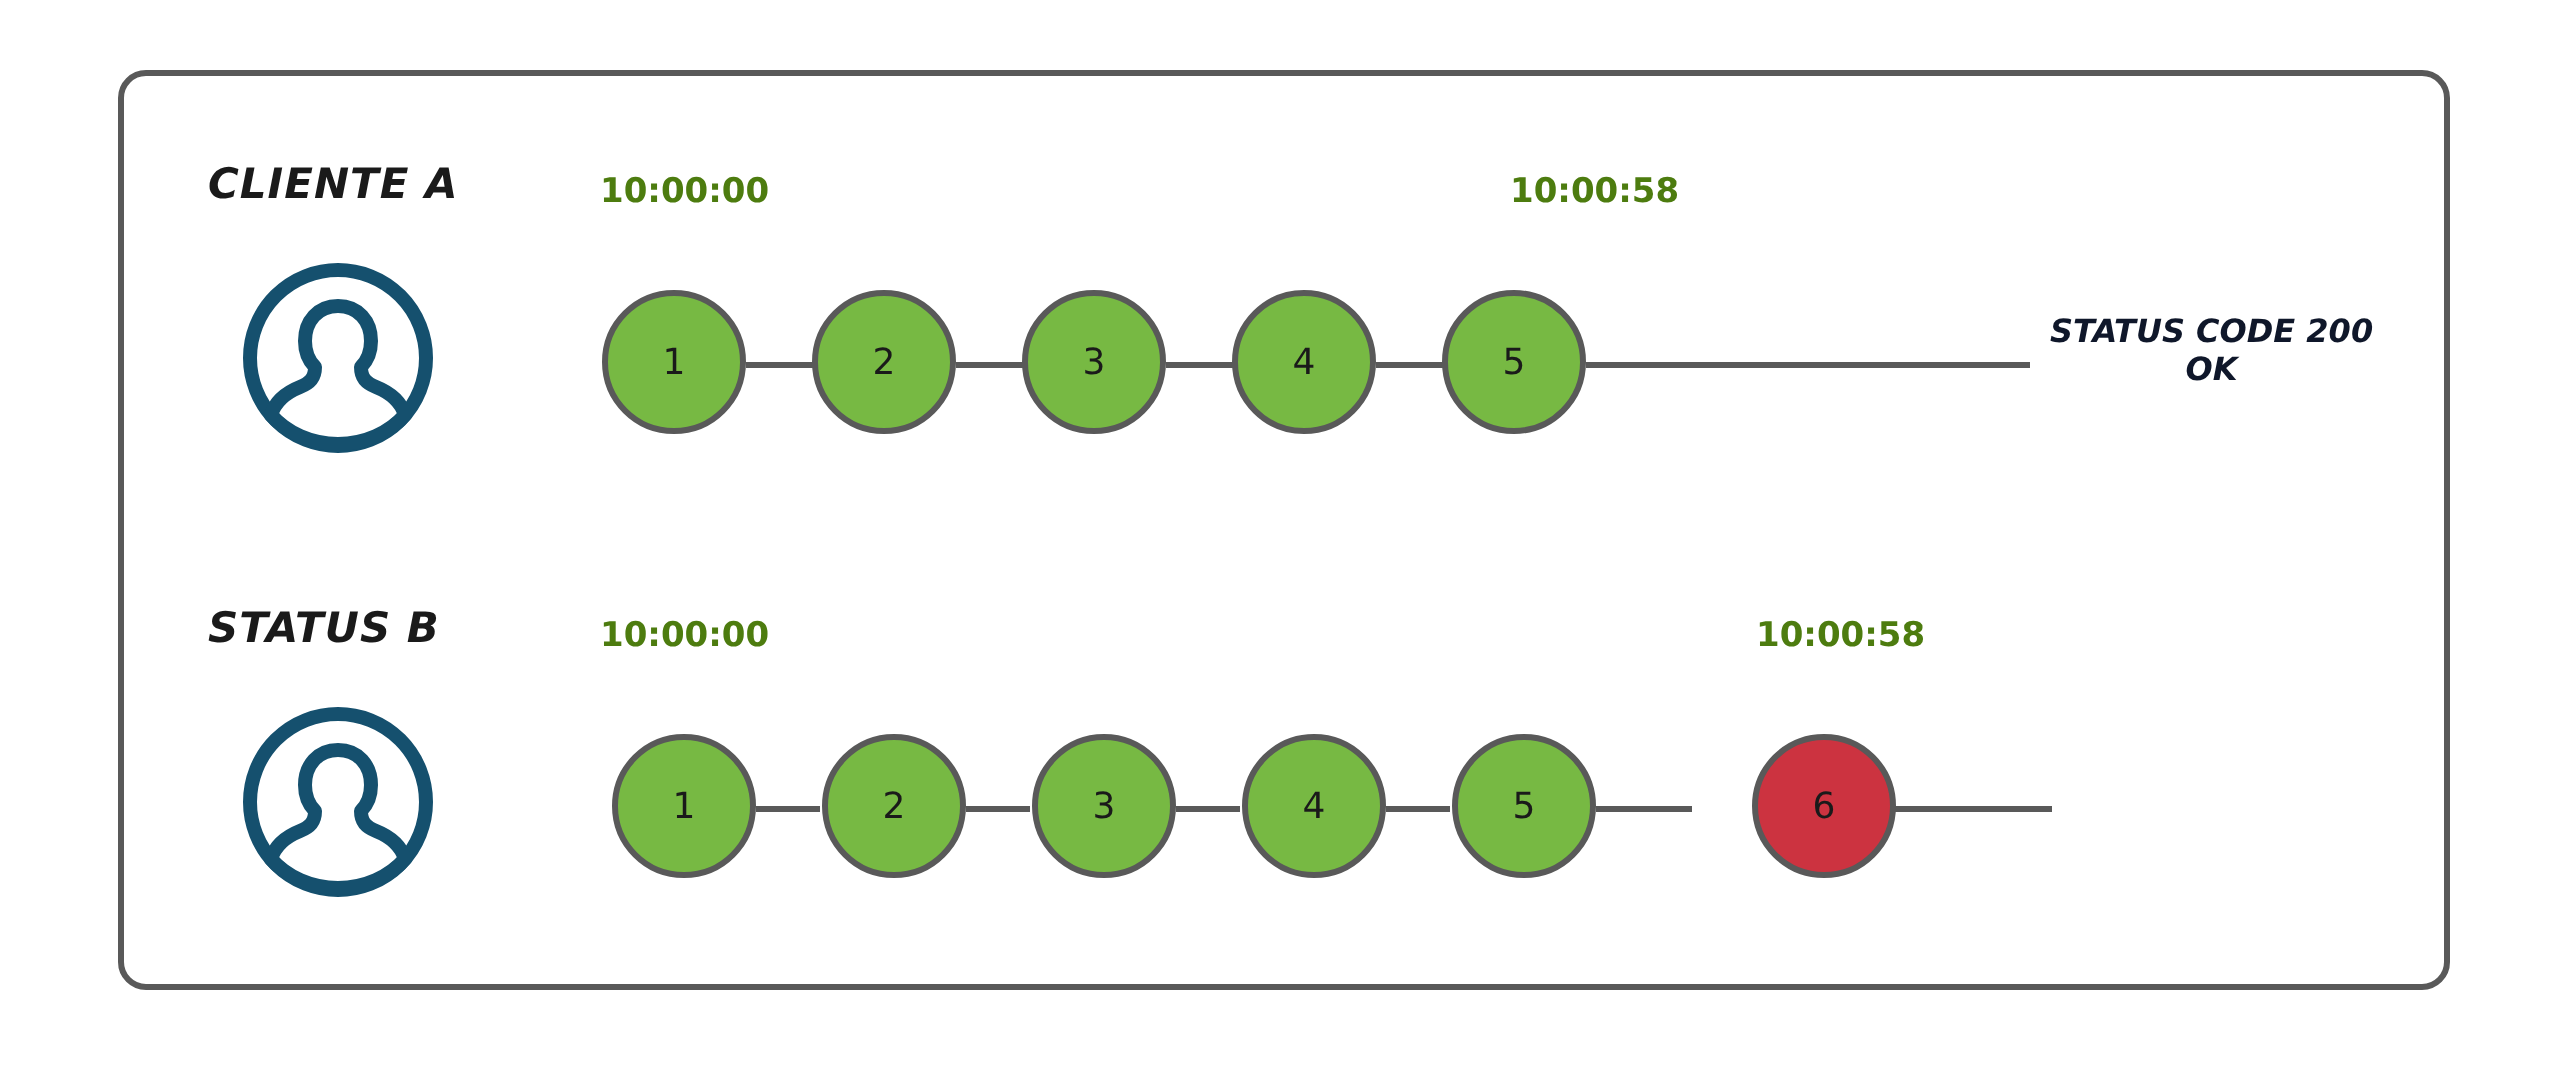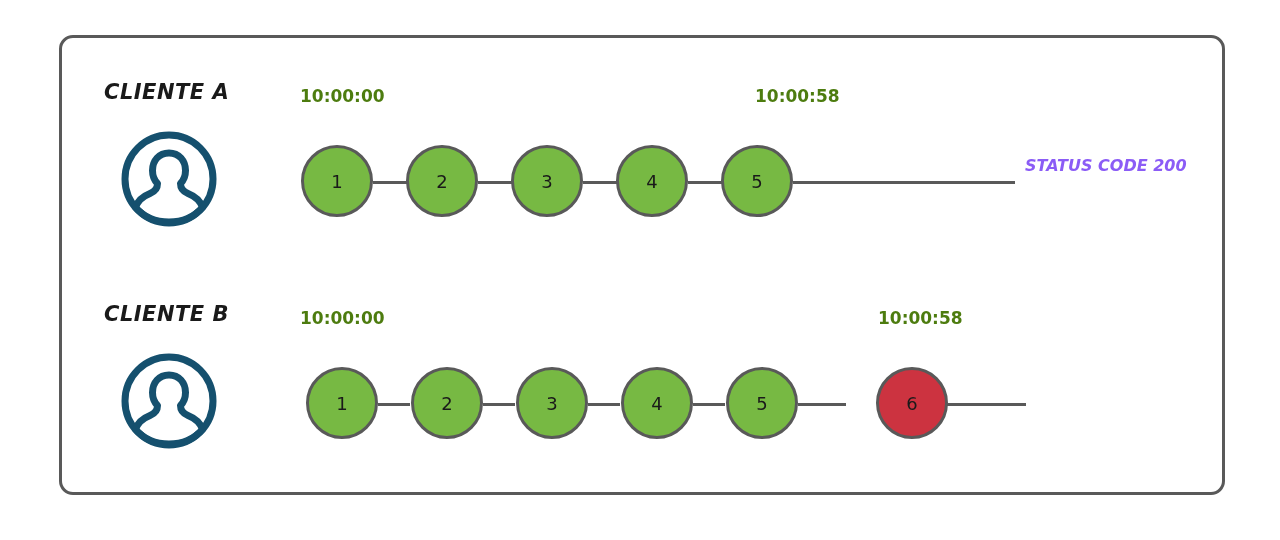--- a/index.html
+++ b/index.html
@@ -118,21 +118,21 @@
     font-family: "DejaVu Sans", sans-serif;
     font-style: italic;
     font-weight: 600;
     line-height: 1.2;
     white-space: nowrap;
   }
   .status-ok {
     left: 1025px;
     top: 156px;
     font-size: 16px;
-    color: #8b5cf6;
+    color: #0f172a;
   }
   .status .line2 { display: block; }
   .status-ok .line2 { font-size: 16px; }
 </style>
 </head>
 <body>
 
 <div id="stage">
 
   <div class="frame"></div>
@@ -166,26 +166,27 @@
 
       <div class="node node-ok" style="left:301px;">1</div>
       <div class="node node-ok" style="left:406px;">2</div>
       <div class="node node-ok" style="left:511px;">3</div>
       <div class="node node-ok" style="left:616px;">4</div>
       <div class="node node-ok" style="left:721px;">5</div>
     </div>
 
     <div class="status status-ok">
       <span>STATUS CODE 200</span>
+      <span class="line2">OK</span>
     </div>
   </div>
 
   <div class="row row-b">
 
-    <div class="client-label">CLIENTE B</div>
+    <div class="client-label">STATUS B</div>
 
     <div class="avatar">
       <svg width="100" height="100" viewBox="0 0 100 100" aria-hidden="true">
         <circle cx="50" cy="50" r="44" fill="none" stroke="#15506e" stroke-width="7"></circle>
         <path d="M50 24 C40 24 33.5 31.5 33.5 41.5 C33.5 47 35.5 51.5 38.5 54.5
                  C38.5 60 36 62.5 31 64.5 C23.5 67.5 18.5 72 16.5 78.5
                  C24.5 87.5 36.5 93 50 93 C63.5 93 75.5 87.5 83.5 78.5
                  C81.5 72 76.5 67.5 69 64.5 C64 62.5 61.5 60 61.5 54.5
                  C64.5 51.5 66.5 47 66.5 41.5 C66.5 31.5 60 24 50 24 Z" fill="none" stroke="#15506e" stroke-width="7" stroke-linejoin="round"></path>
       </svg>

